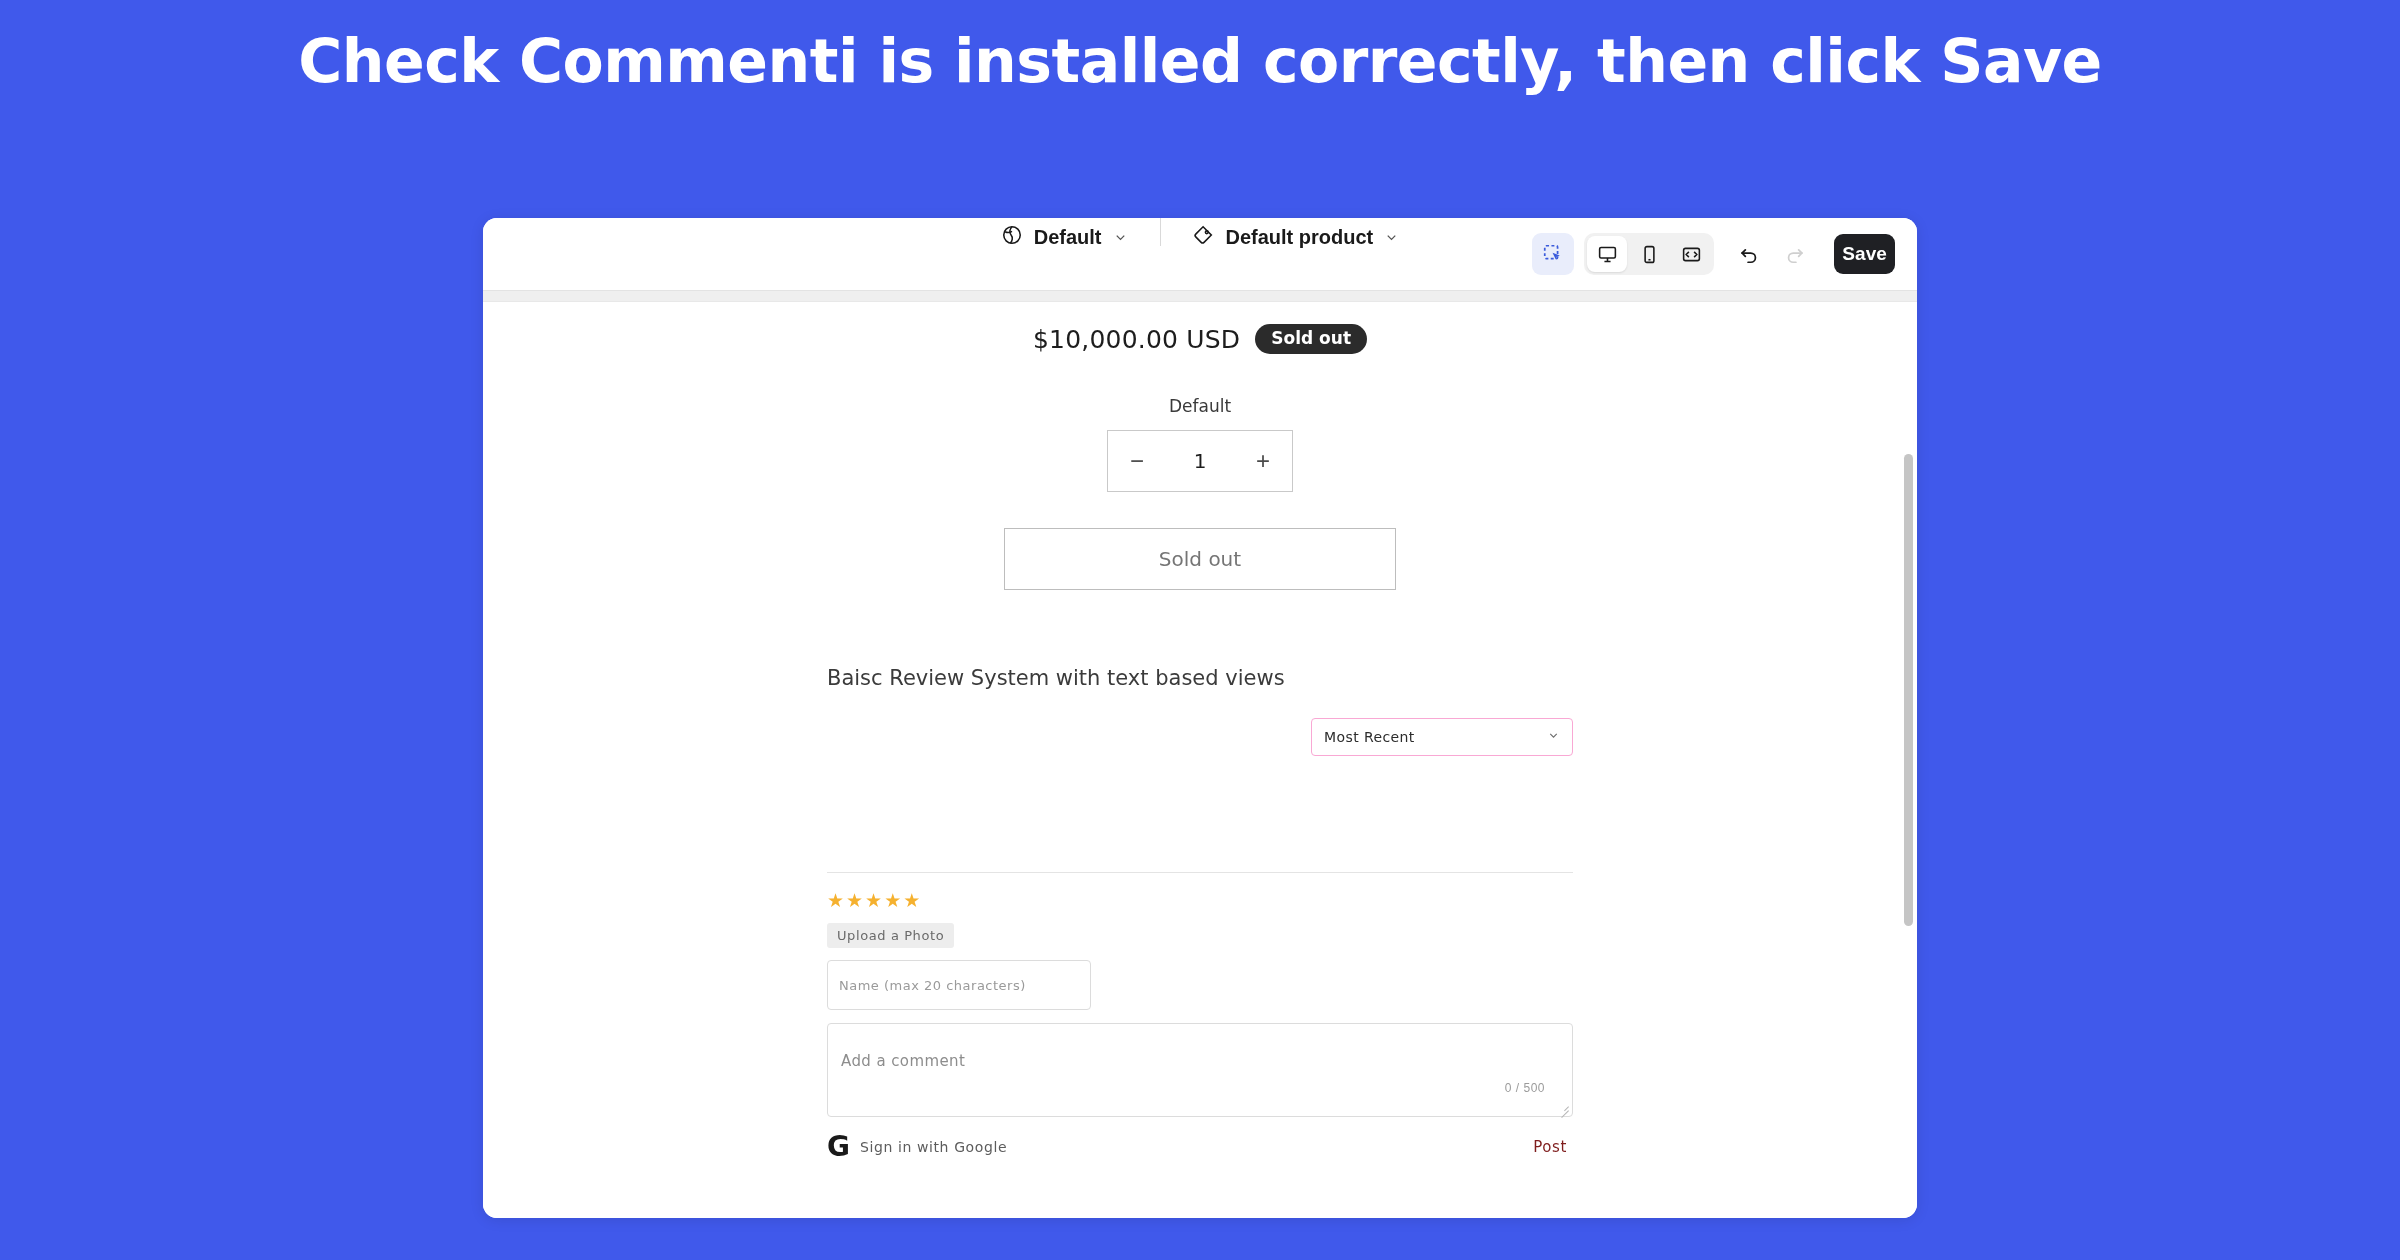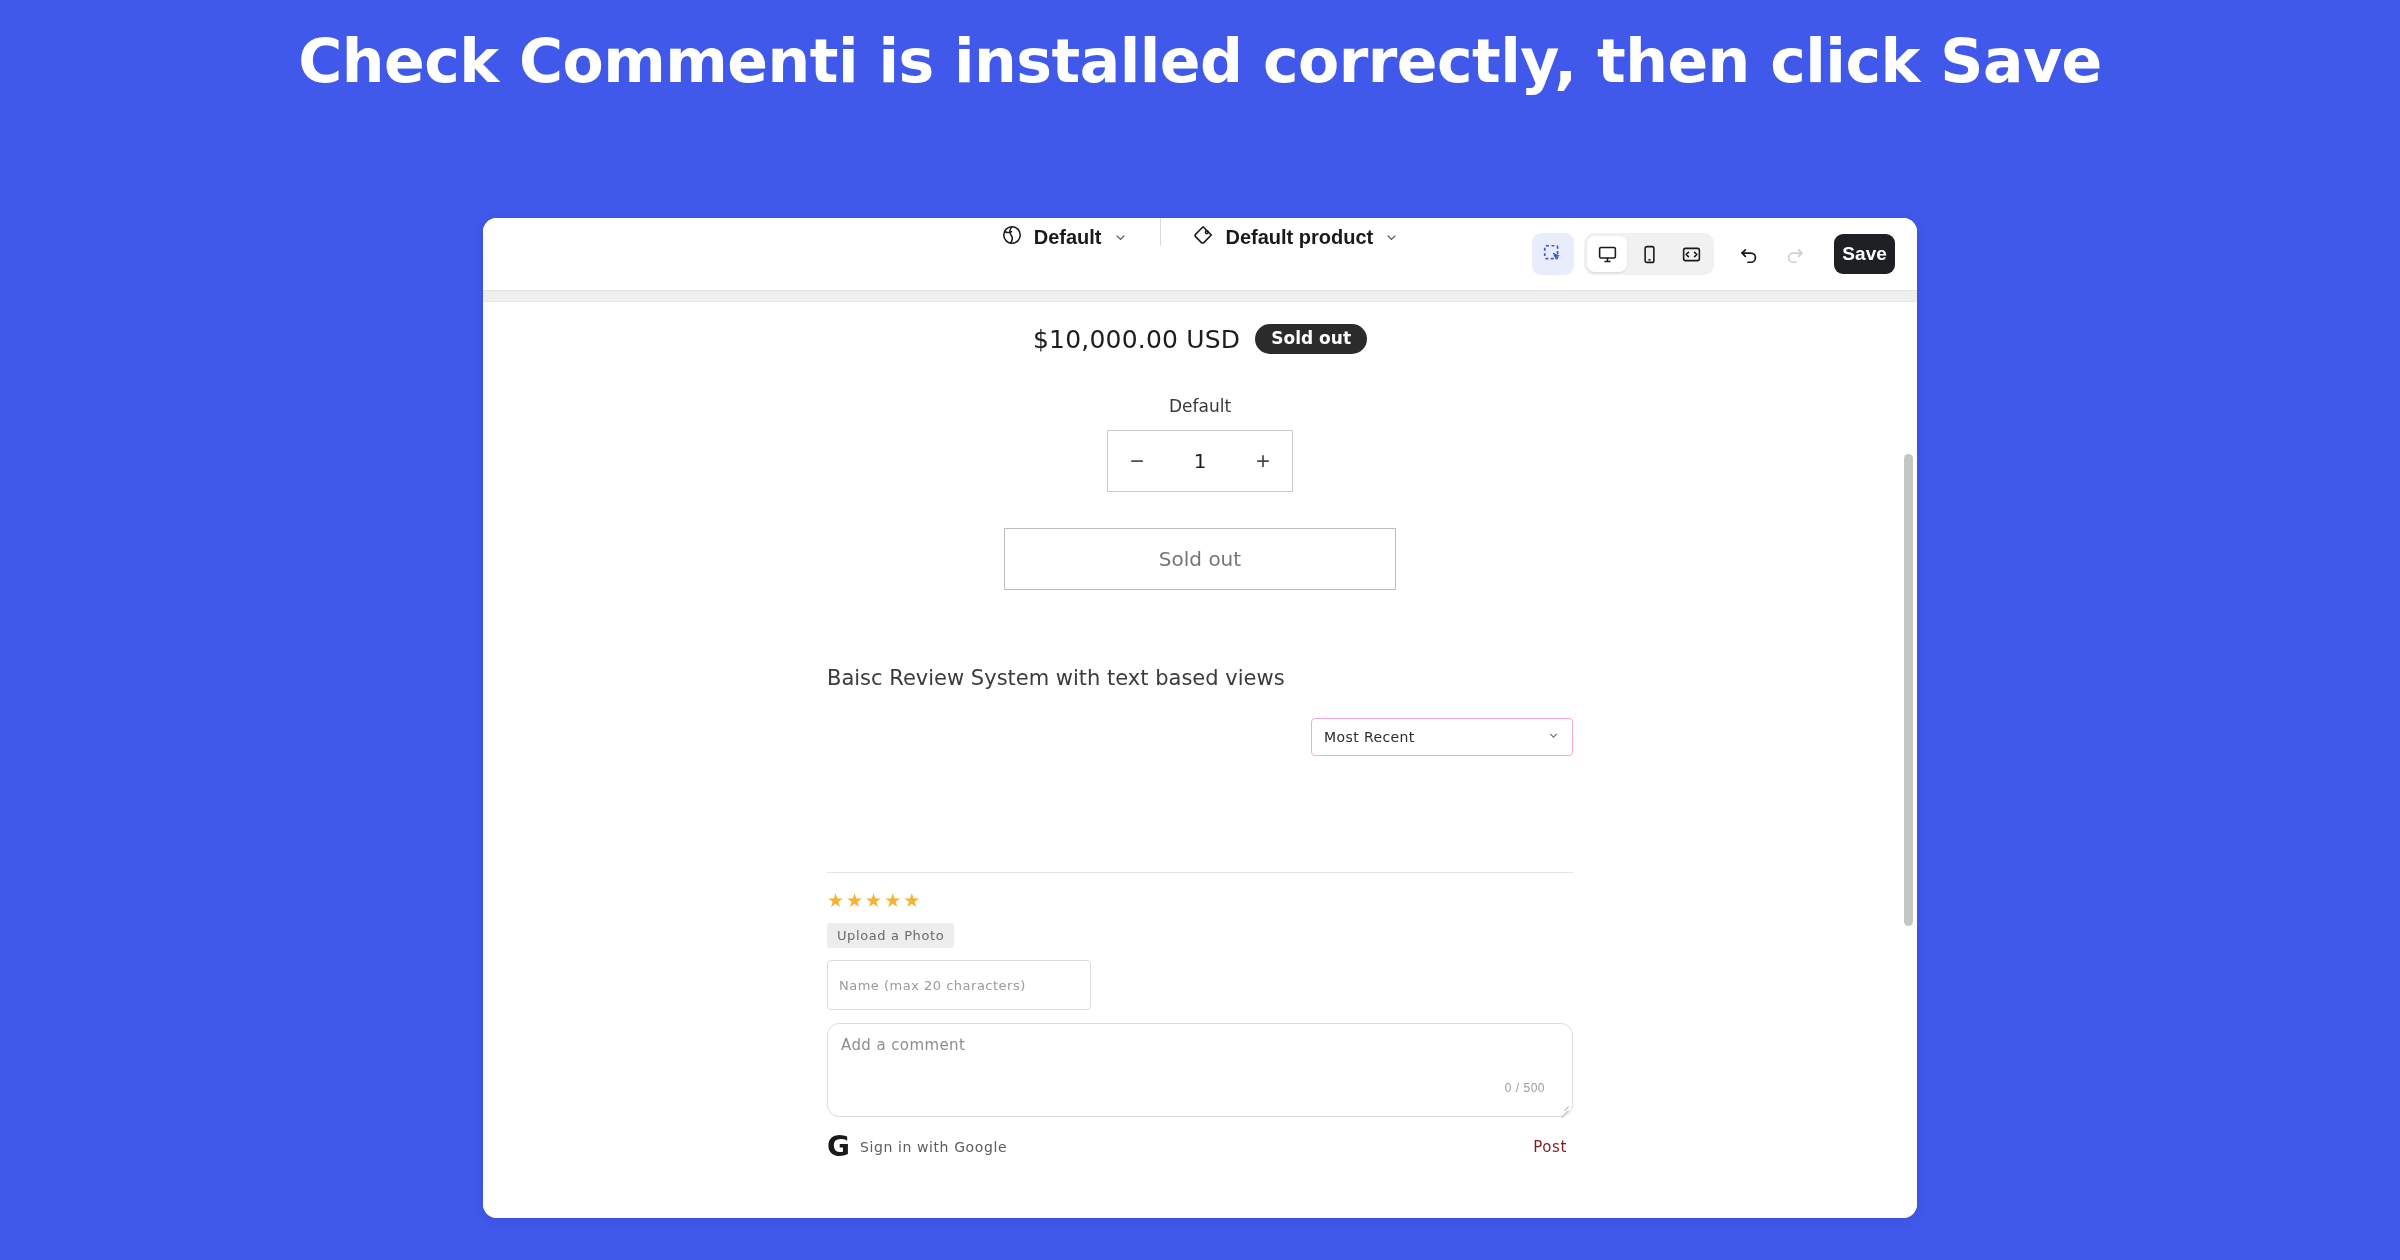--- a/index.html
+++ b/index.html
@@ -335,22 +335,22 @@
     background: #ffffff;
     margin-bottom: 13px;
   }
   .name-input::placeholder { color: #9a9a9a; }
 
   .comment-wrap { position: relative; }
   .comment-area {
     width: 100%;
     height: 94px;
     border: 1px solid #dcdcdc;
-    border-radius: 12px;
-    padding: 12px 13px;
+    border-radius: 4px;
+    padding: 28px 13px;
     font-size: 15px;
     letter-spacing: .4px;
     color: #2c2c2c;
     resize: none;
     font-family: "DejaVu Sans", sans-serif;
     background: #ffffff;
     display: block;
   }
   .comment-area::placeholder { color: #8d8d8d; }
   .char-count {

